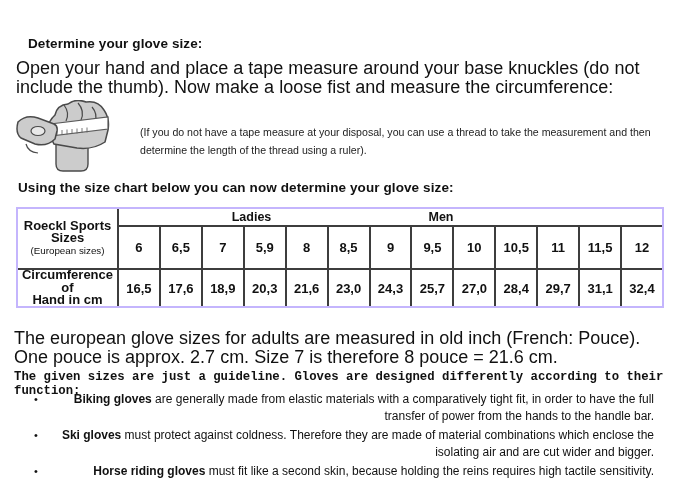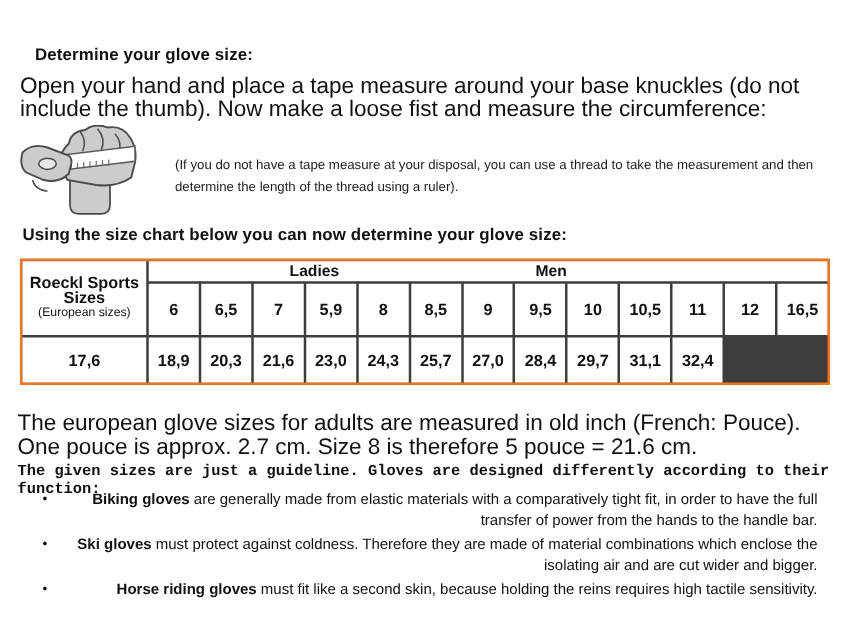--- a/index.html
+++ b/index.html
@@ -13,21 +13,21 @@
   .h1{font-size:13.5px;font-weight:700;letter-spacing:.1px;}
   .body-text{font-size:18px;line-height:19px;}
   .note-text{font-size:10.6px;line-height:18px;color:#1c1c1c;}
 
   
   #glove-table{
     position:absolute;left:16px;top:207px;width:648px;
     display:grid;
     grid-template-columns:99px repeat(13,1fr);
     grid-template-rows:16px 41px 36px;
-    gap:2px;background:#3d3d3d;border:2px solid #f97316;
+    gap:2px;background:#3d3d3d;border:2px solid #c4b5fd;
     box-sizing:border-box;
   }
   #glove-table .cell{
     background:#ffffff;display:flex;align-items:center;justify-content:center;
     font-weight:700;font-size:13px;color:#111;
   }
   .cell.rowlabel{flex-direction:column;font-size:11.3px;line-height:12.5px;text-align:center;}
   .cell.rowlabel .paren{font-weight:400;font-size:9.8px;}
   .cell.groups{position:relative;grid-column:2 / 15;}
   .cell.groups .grp{
@@ -101,39 +101,44 @@
     <div class="cell">6,5</div>
     <div class="cell">7</div>
     <div class="cell">5,9</div>
     <div class="cell">8</div>
     <div class="cell">8,5</div>
     <div class="cell">9</div>
     <div class="cell">9,5</div>
     <div class="cell">10</div>
     <div class="cell">10,5</div>
     <div class="cell">11</div>
+    <div class="cell">11,5</div>
     <div class="cell">12</div>
 
+    <div class="cell rowlabel">
+      <span>Circumference of</span>
+      <span>Hand  in cm</span>
+    </div>
 
     <div class="cell circval">16,5</div>
     <div class="cell circval">17,6</div>
     <div class="cell circval">18,9</div>
     <div class="cell circval">20,3</div>
     <div class="cell circval">21,6</div>
     <div class="cell circval">23,0</div>
     <div class="cell circval">24,3</div>
     <div class="cell circval">25,7</div>
     <div class="cell circval">27,0</div>
     <div class="cell circval">28,4</div>
     <div class="cell circval">29,7</div>
     <div class="cell circval">31,1</div>
     <div class="cell circval">32,4</div>
   </div>
 
-  <div class="abs body-text" style="left:14px;top:329px;width:658px;">The european glove sizes for adults are measured in old inch (French: Pouce). One pouce is approx. 2.7 cm. Size 8 is therefore 5 pouce = 21.6 cm.</div>
+  <div class="abs body-text" style="left:14px;top:329px;width:658px;">The european glove sizes for adults are measured in old inch (French: Pouce). One pouce is approx. 2.7 cm. Size 7 is therefore 8 pouce = 21.6 cm.</div>
 
   <div class="abs" style="left:14px;top:370px;width:650px;font-size:12.3px;font-weight:700;font-family:Liberation Mono, monospace;">The given sizes are just a guideline. Gloves are designed differently according to their function:</div>
 
   <div id="bullet-list">
     <div class="li">
       <span class="dot">•</span>
       <span class="li-text"><span class="b">Biking gloves</span><span> are generally made from elastic materials with a comparatively tight fit, in order to have the full transfer of power from the hands to the handle bar.</span></span>
     </div>
     <div class="li">
       <span class="dot">•</span>

